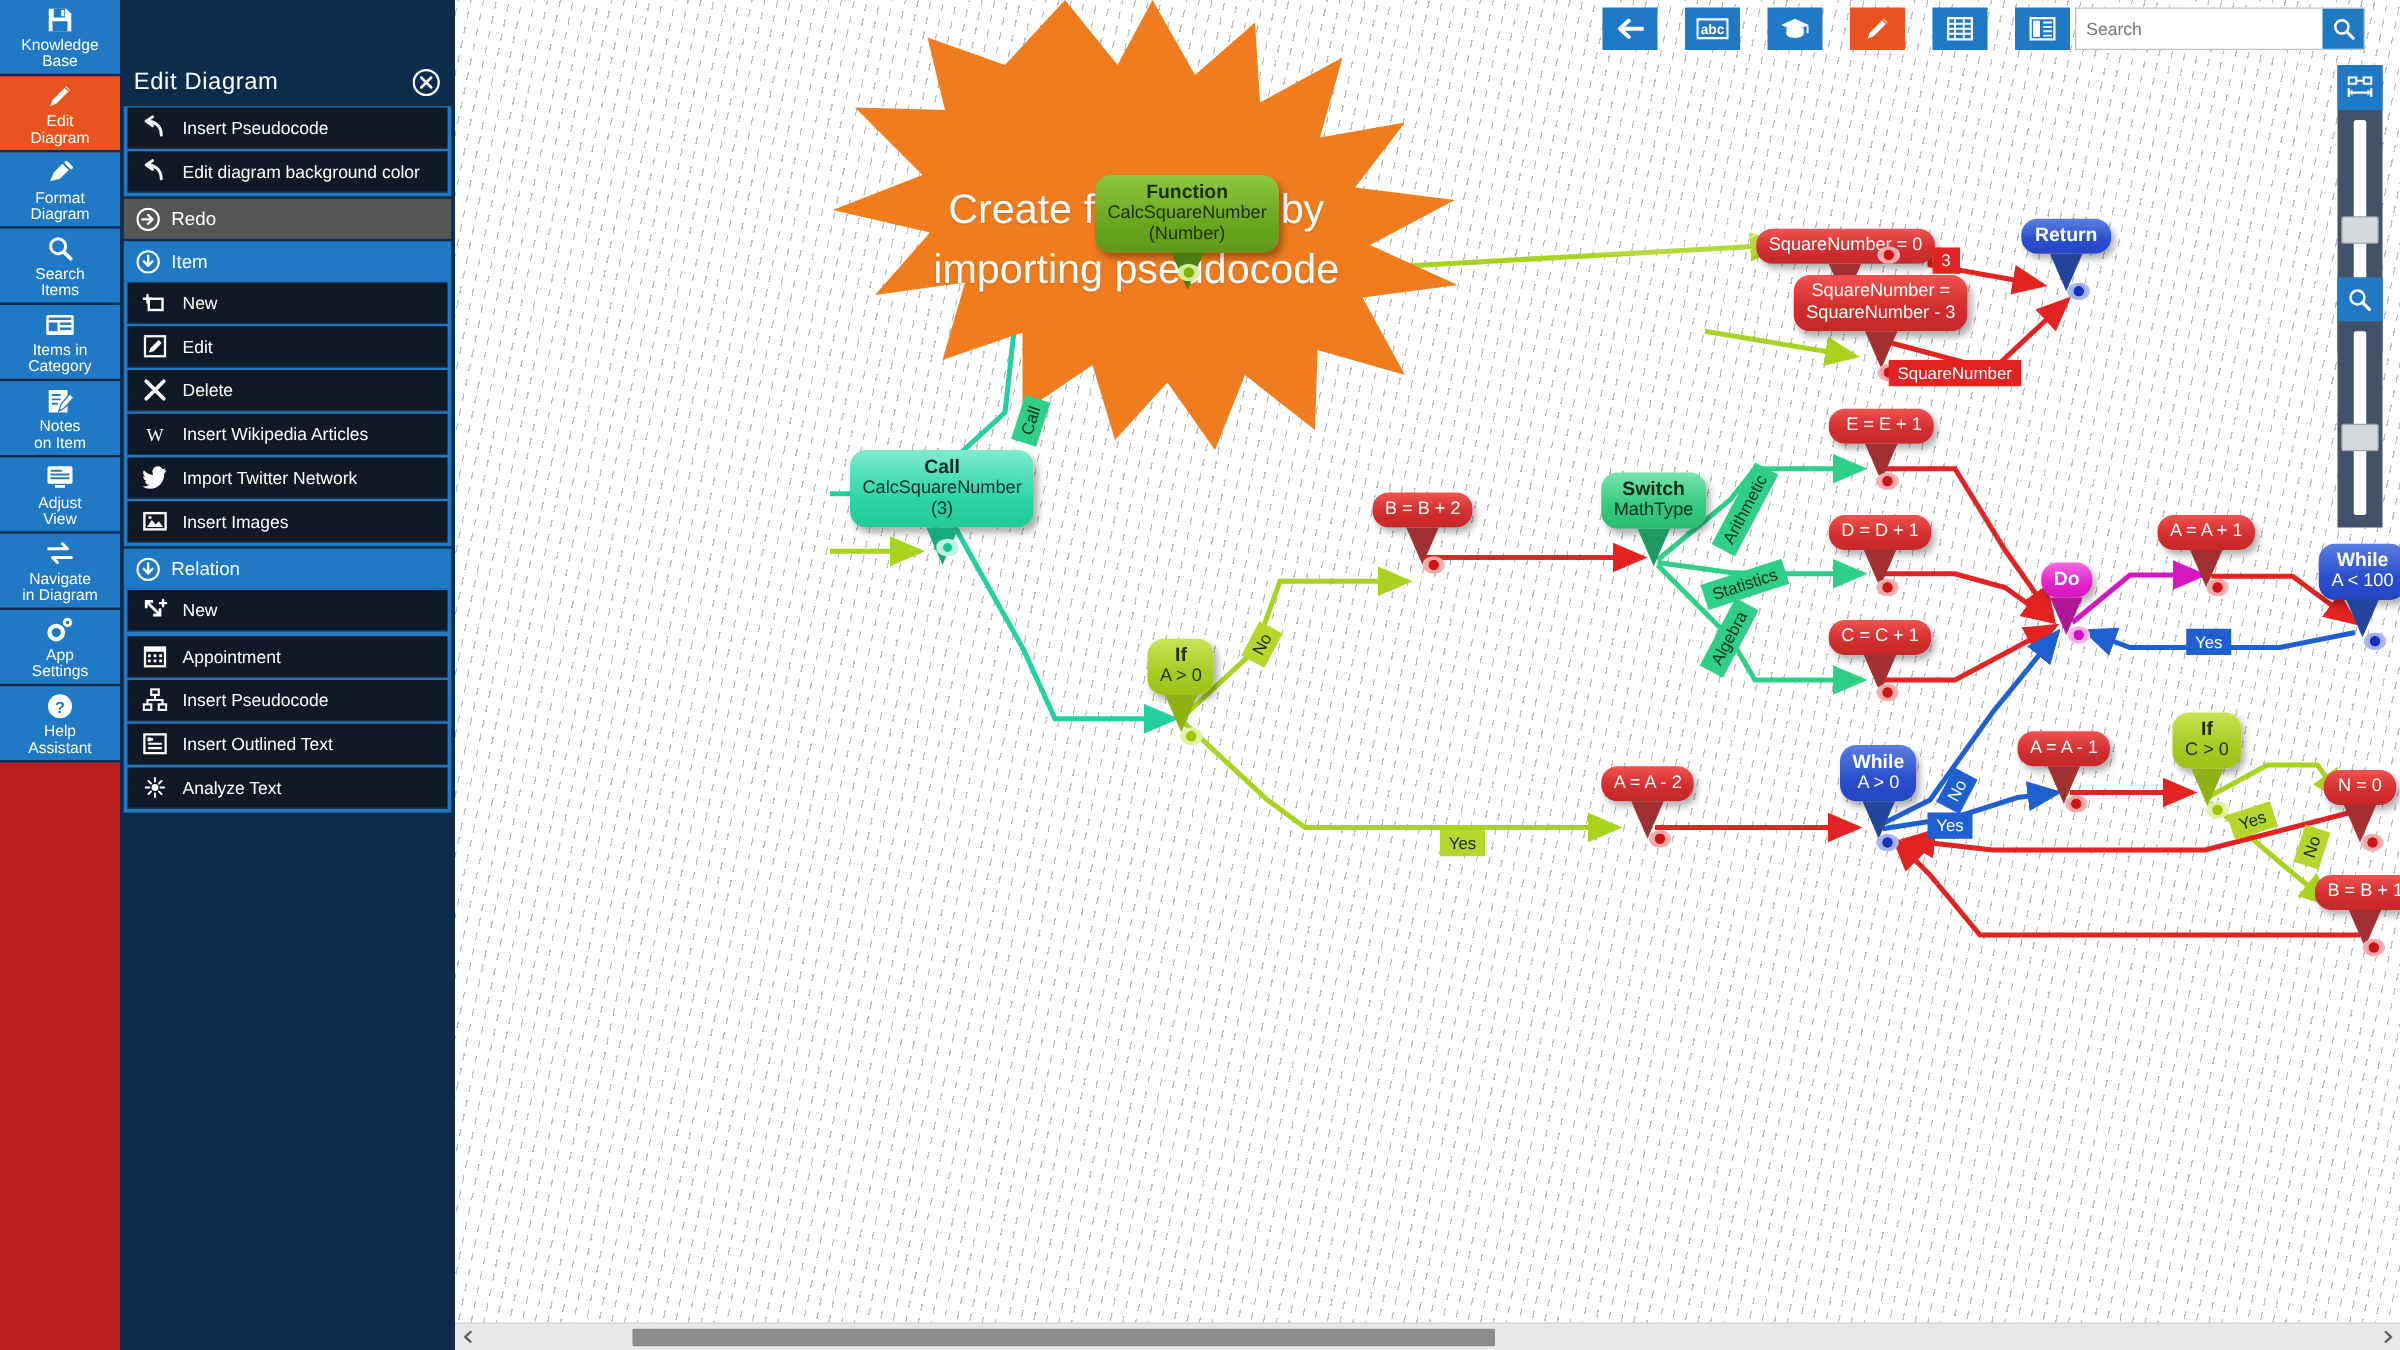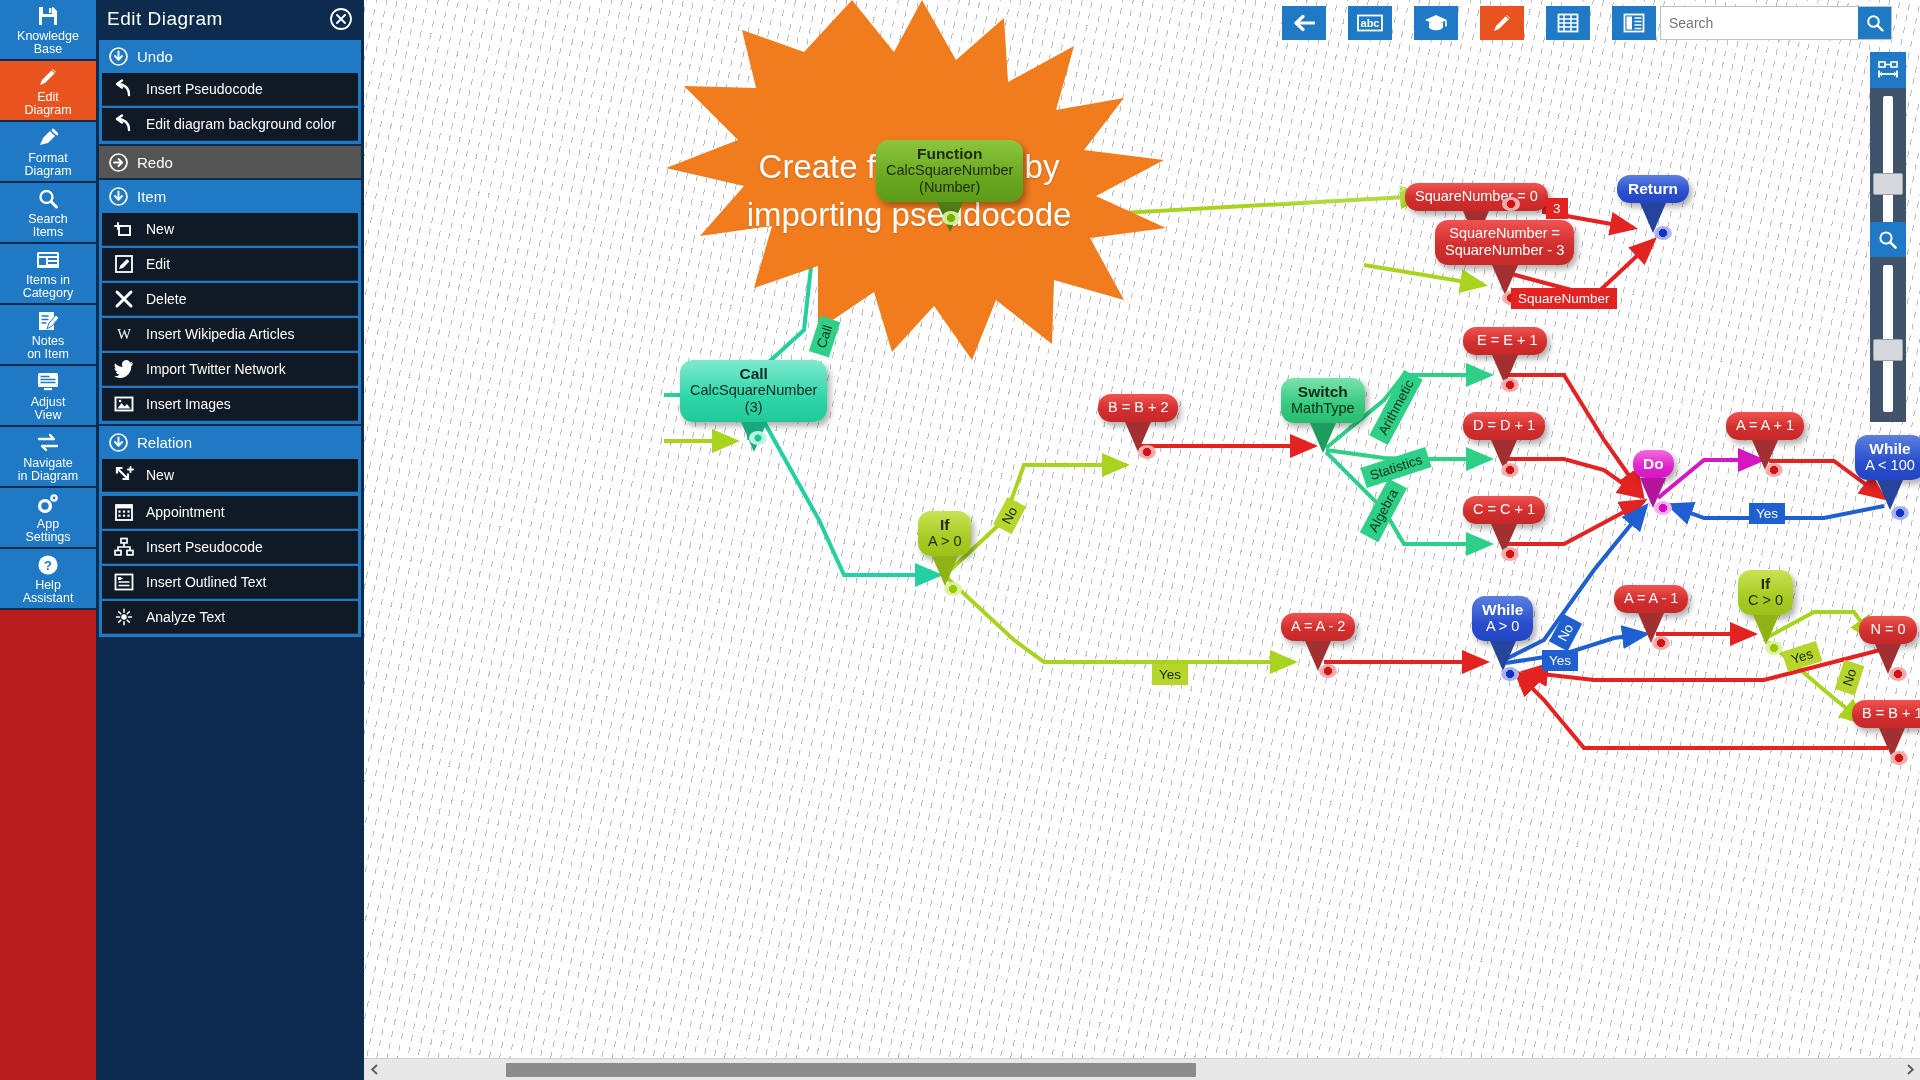--- a/index.html
+++ b/index.html
@@ -36,21 +36,21 @@
   .rail-label { display: block; }
   .rail-label span { display: block; }
 
   
   #panel {
     position: absolute; left: 96px; top: 0; width: 268px; height: 1080px;
     background: #0d2c4d; z-index: 35;
   }
   #panel-head {
     height: 38px; display: flex; align-items: center;
-    padding: 0 8px 0 8px; position: relative;
+    padding: 0 8px 0 8px; position: relative; margin-top: 47px;
   }
   #panel-title {
     color: #ffffff; font-size: 19px; letter-spacing: .5px;
     padding-left: 3px;
   }
   #panel-close {
     position: absolute; right: 12px; top: 8px;
     width: 22px; height: 22px; cursor: pointer;
   }
   .panel-body { padding: 0 3px; }
@@ -372,27 +372,20 @@
     <div id="panel-head">
       <div id="panel-title">Edit Diagram</div>
       <div id="panel-close">
         <svg width="22" height="22" viewBox="0 0 22 22">
           <circle cx="11" cy="11" r="10" fill="none" stroke="#ffffff" stroke-width="1.8"></circle>
           <path d="M7 7 L15 15 M15 7 L7 15" stroke="#ffffff" stroke-width="2" stroke-linecap="round"></path>
         </svg>
       </div>
     </div>
     <div class="panel-body" id="panel-body">
-        <div class="grp-head">
-          <span class="chev"><svg width="19" height="19" viewBox="0 0 19 19">
-              <circle cx="9.5" cy="9.5" r="8.5" fill="none" stroke="#ffffff" stroke-width="1.7"></circle>
-              <path d="M9.5 4.5 v8 M6 9 l3.5 3.8 L13 9" fill="none" stroke="#ffffff" stroke-width="1.9" stroke-linecap="round" stroke-linejoin="round"></path>
-            </svg></span>
-          <span>Undo</span>
-        </div>
         <div class="grp-items">
           <div class="mi">
             <span class="mi-ico">
               <svg width="20" height="20" viewBox="0 0 20 20">
                 <path d="M15 16 C15 8 9 5 4 5" fill="none" stroke="#ffffff" stroke-width="2.4" stroke-linecap="round"></path>
                 <path d="M8 1.5 L3 5 L8 8.5" fill="none" stroke="#ffffff" stroke-width="2.4" stroke-linecap="round" stroke-linejoin="round"></path>
               </svg>
             </span>
             <span>Insert Pseudocode</span>
           </div>

